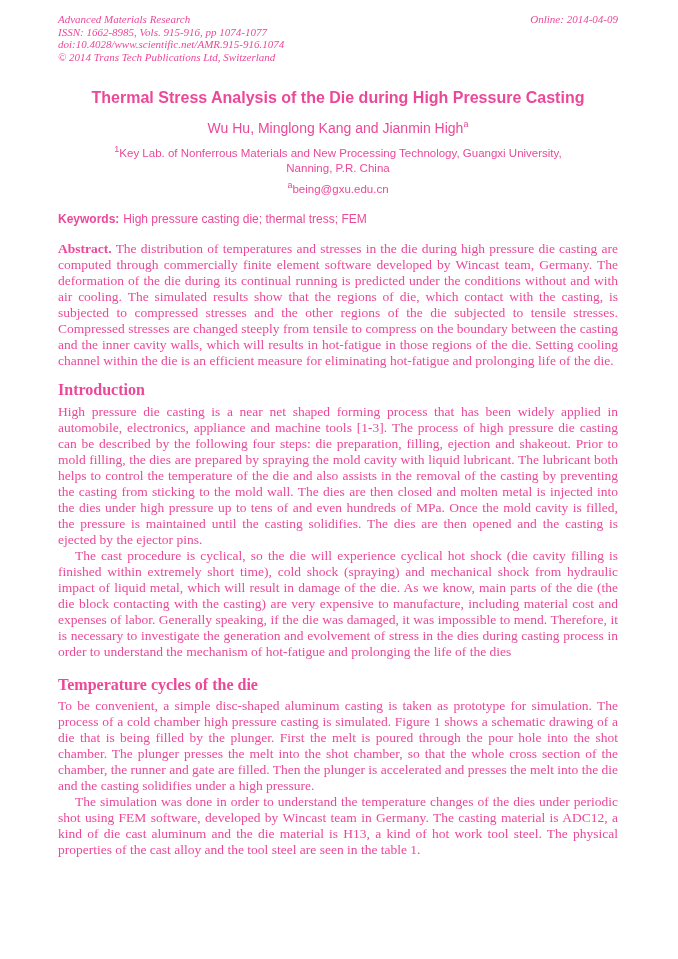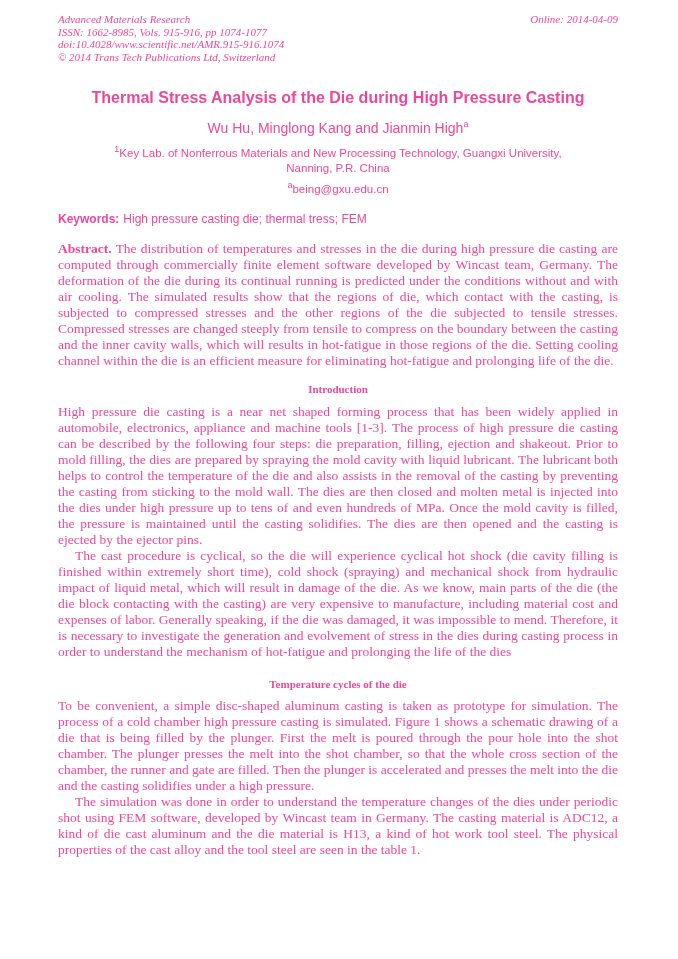--- a/index.html
+++ b/index.html
@@ -75,24 +75,24 @@
     font-family: Liberation Serif, serif;
     font-size: 13.5px;
     line-height: 16px;
     text-align: justify;
   }
   .abstract { margin-top: 15px; }
   .run-in { font-weight: bold; margin-right: 4px; }
   .indent { text-indent: 17px; }
   h2.section-heading {
     font-family: "Liberation Serif", serif;
-    font-size: 11px;
+    font-size: 16px;
     line-height: 17.5px;
     font-weight: bold;
-    text-align: center;
+    text-align: left;
   }
   .h-intro { margin-top: 12px; margin-bottom: 5px; }
   .h-temp  { margin-top: 16px; margin-bottom: 5px; }
 </style>
 </head>
 <body>
 
 <div class="page">
   <div class="content">
 

